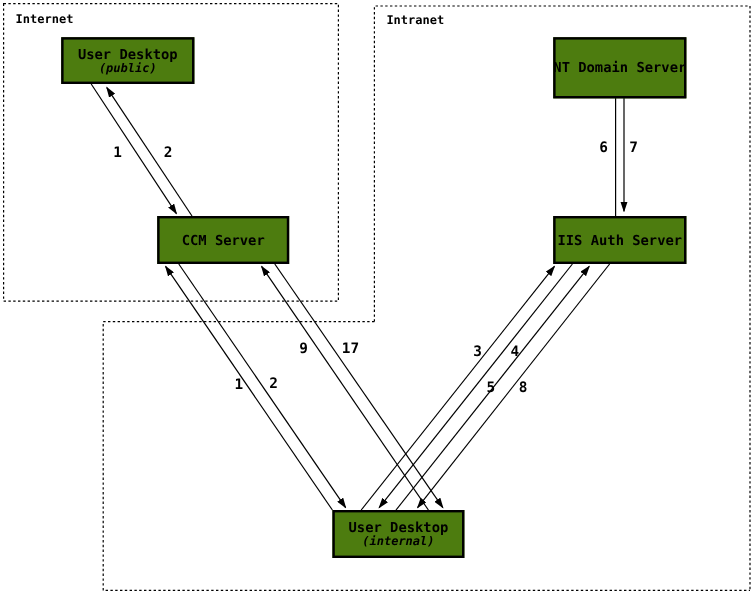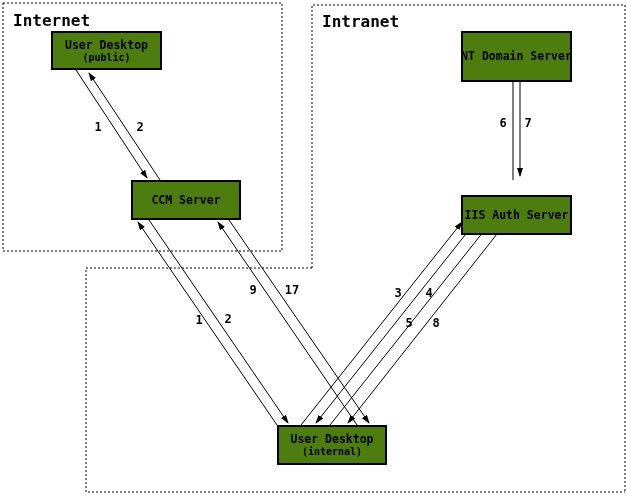--- a/index.html
+++ b/index.html
@@ -18,21 +18,21 @@
   }
   #wires {
     position: absolute;
     left: 0;
     top: 0;
     width: 627px;
     height: 497px;
   }
   .region-label {
     position: absolute;
-    font-size: 16px;
+    font-size: 10px;
     font-weight: bold;
     letter-spacing: 0px;
     white-space: nowrap;
   }
   .node {
     position: absolute;
     box-sizing: border-box;
     border: 2px solid #000000;
     background: #4d7c0f;
     display: flex;
@@ -45,33 +45,34 @@
     font-size: 11.5px;
     font-weight: bold;
     line-height: 13px;
     white-space: nowrap;
   }
   .node .sublabel {
     font-size: 10px;
     font-weight: bold;
     line-height: 11px;
     white-space: nowrap;
+    font-style: italic;
   }
   .edge-label {
     position: absolute;
     font-size: 12px;
     font-weight: bold;
     transform: translate(-50%, -50%);
     white-space: nowrap;
   }
   
   #node-ud-public   { left: 51px;  top: 31px;  width: 111px; height: 39px; }
   #node-ccm         { left: 131px; top: 180px; width: 110px; height: 40px; justify-content: center; }
   #node-nt          { left: 461px; top: 31px;  width: 111px; height: 51px; }
-  #node-iis         { left: 461px; top: 180px; width: 111px; height: 40px; margin-top: 15px; }
+  #node-iis         { left: 461px; top: 180px; width: 111px; height: 40px; }
   #node-ud-internal { left: 277px; top: 425px; width: 110px; height: 40px; }
 </style>
 </head>
 <body>
 
 <div id="diagram">
 
   <svg id="wires" viewBox="0 0 627 497" xmlns="http://www.w3.org/2000/svg">
     <defs>
       <marker id="arrow" markerWidth="9" markerHeight="6" refX="8" refY="3" orient="auto" markerUnits="userSpaceOnUse">

